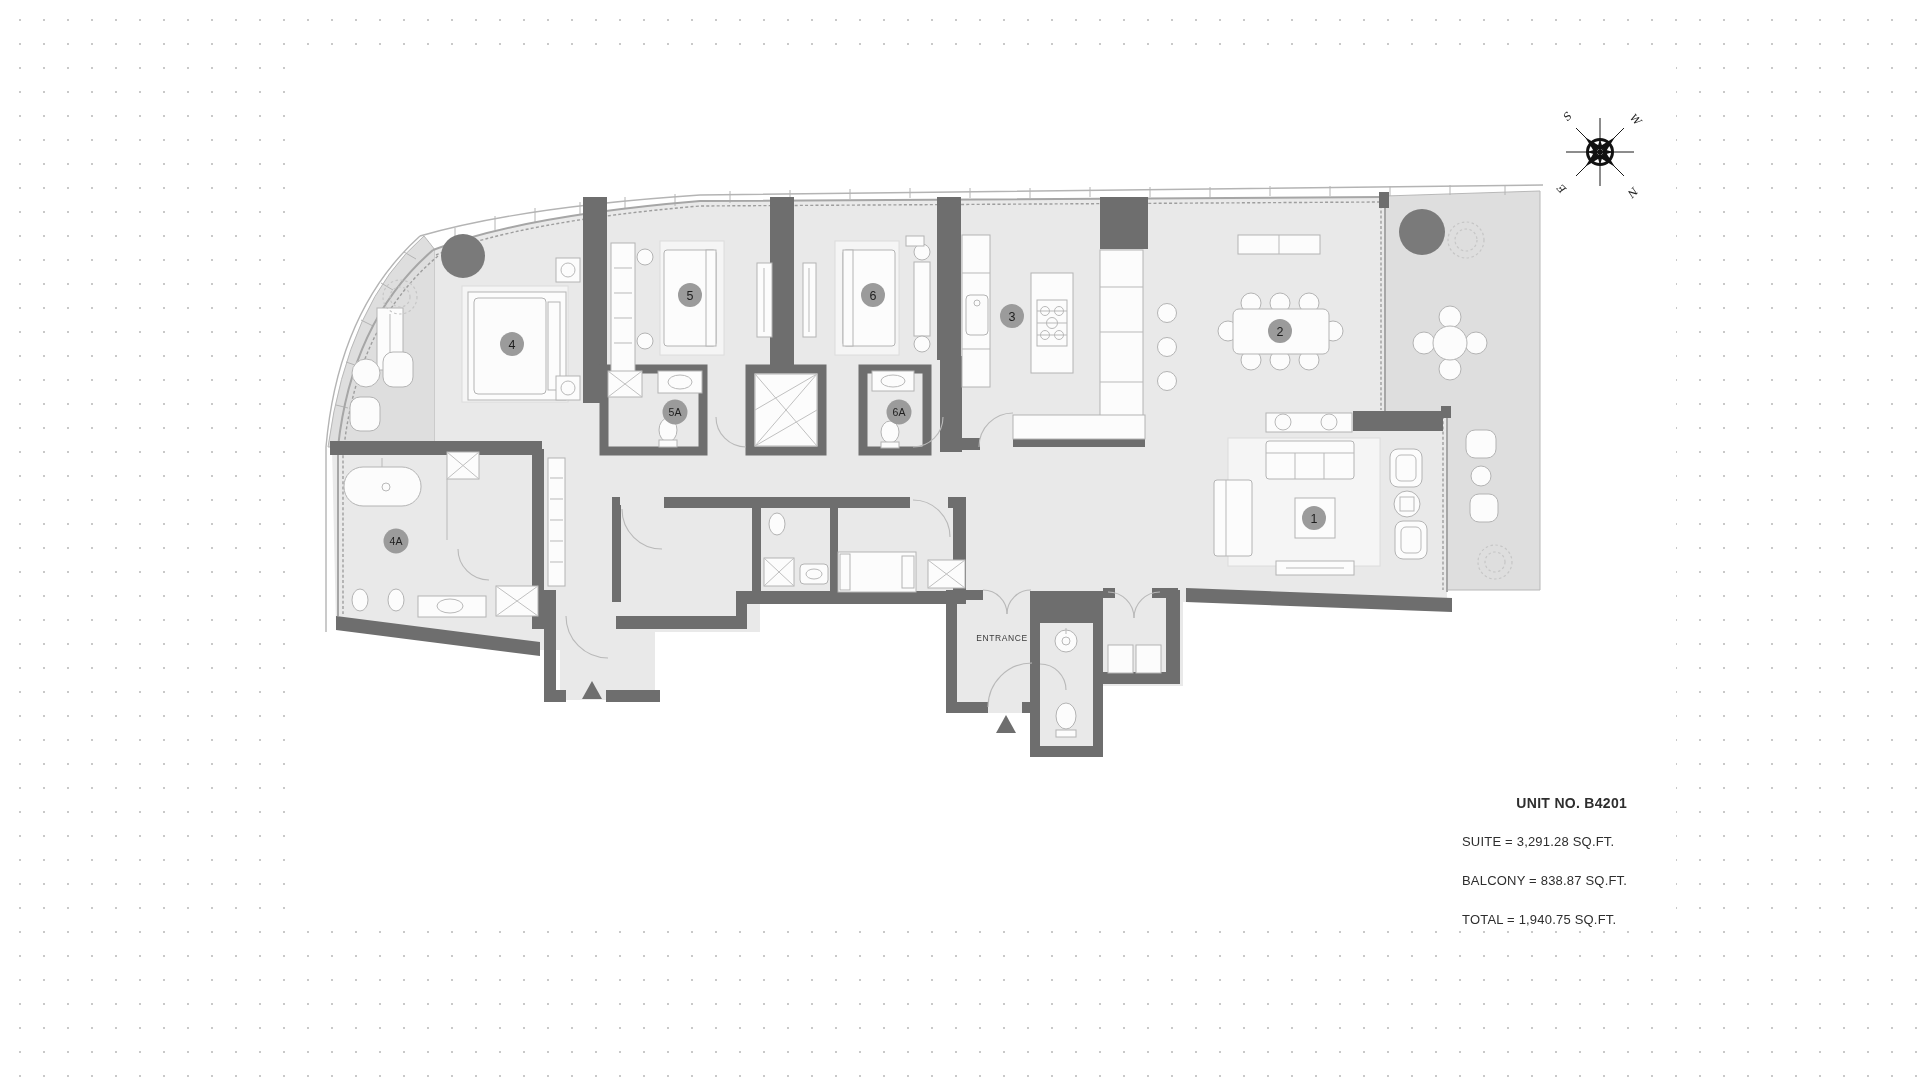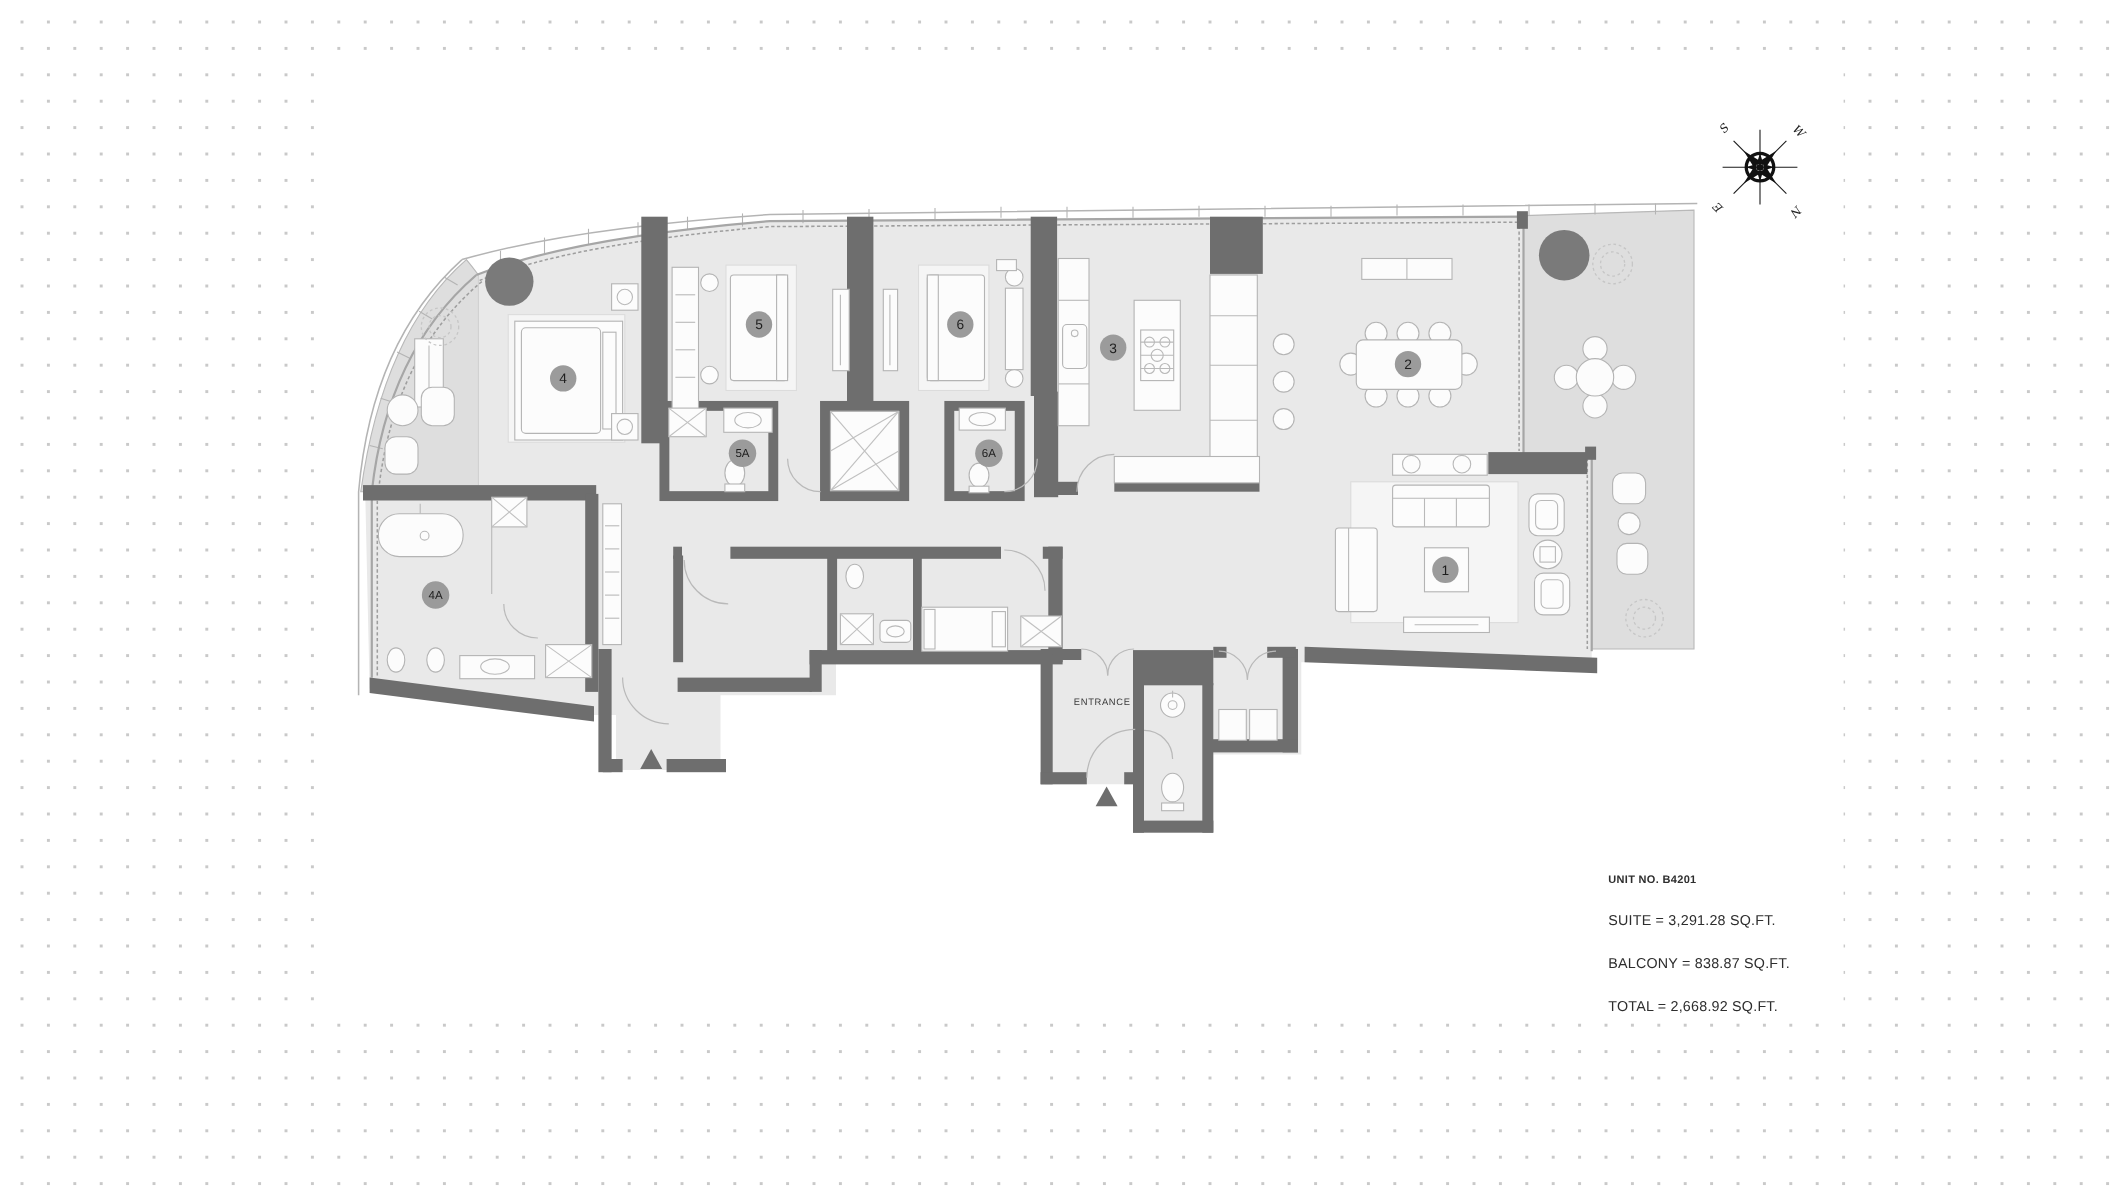--- a/index.html
+++ b/index.html
@@ -12,21 +12,21 @@
     font-family:"Liberation Sans", sans-serif;
   }
   .white-panel{
     position:absolute;left:288px;top:62px;width:1388px;height:850px;
     background:#ffffff;
   }
   .plan-svg{position:absolute;left:0;top:0;}
   .unit-info{
     position:absolute;left:1462px;top:795px;color:#2e2e2e;
   }
-  .unit-info .title{font-weight:bold;font-size:10px;letter-spacing:.3px;margin:0 0 9px 0;}
+  .unit-info .title{font-weight:bold;font-size:14px;letter-spacing:.3px;margin:0 0 9px 0;text-align:right;}
   .unit-info .line{font-size:13px;line-height:17px;letter-spacing:.2px;margin-top:22px;}
 
   
   .floor{fill:#e9e9e9;}
   .balcony{fill:#dedede;stroke:#b8b8b8;stroke-width:1;}
   .wall{fill:#6e6e6e;stroke:none;}
   .wallstroke{fill:none;stroke:#6e6e6e;stroke-width:9;}
   .furn{fill:#fcfcfc;stroke:#b4b4b4;stroke-width:1;}
   .rug{fill:#f5f5f5;stroke:#dcdcdc;stroke-width:1;}
   .thin{fill:none;stroke:#b9b9b9;stroke-width:1;}
@@ -444,14 +444,14 @@
     <text class="compass-letter" transform="translate(33,-30) rotate(45)" text-anchor="middle">W</text>
     <text class="compass-letter" transform="translate(-36,34) rotate(-135)" text-anchor="middle">E</text>
     <text class="compass-letter" transform="translate(30,38) rotate(135)" text-anchor="middle">N</text>
   </g>
 </svg>
 
 <div class="unit-info">
   <div class="title">UNIT NO. B4201</div>
   <div class="line">SUITE = 3,291.28 SQ.FT.</div>
   <div class="line">BALCONY = 838.87 SQ.FT.</div>
-  <div class="line">TOTAL = 2,668.92 SQ.FT.</div>
+  <div class="line">TOTAL = 1,940.75 SQ.FT.</div>
 </div>
 
 </body></html>

